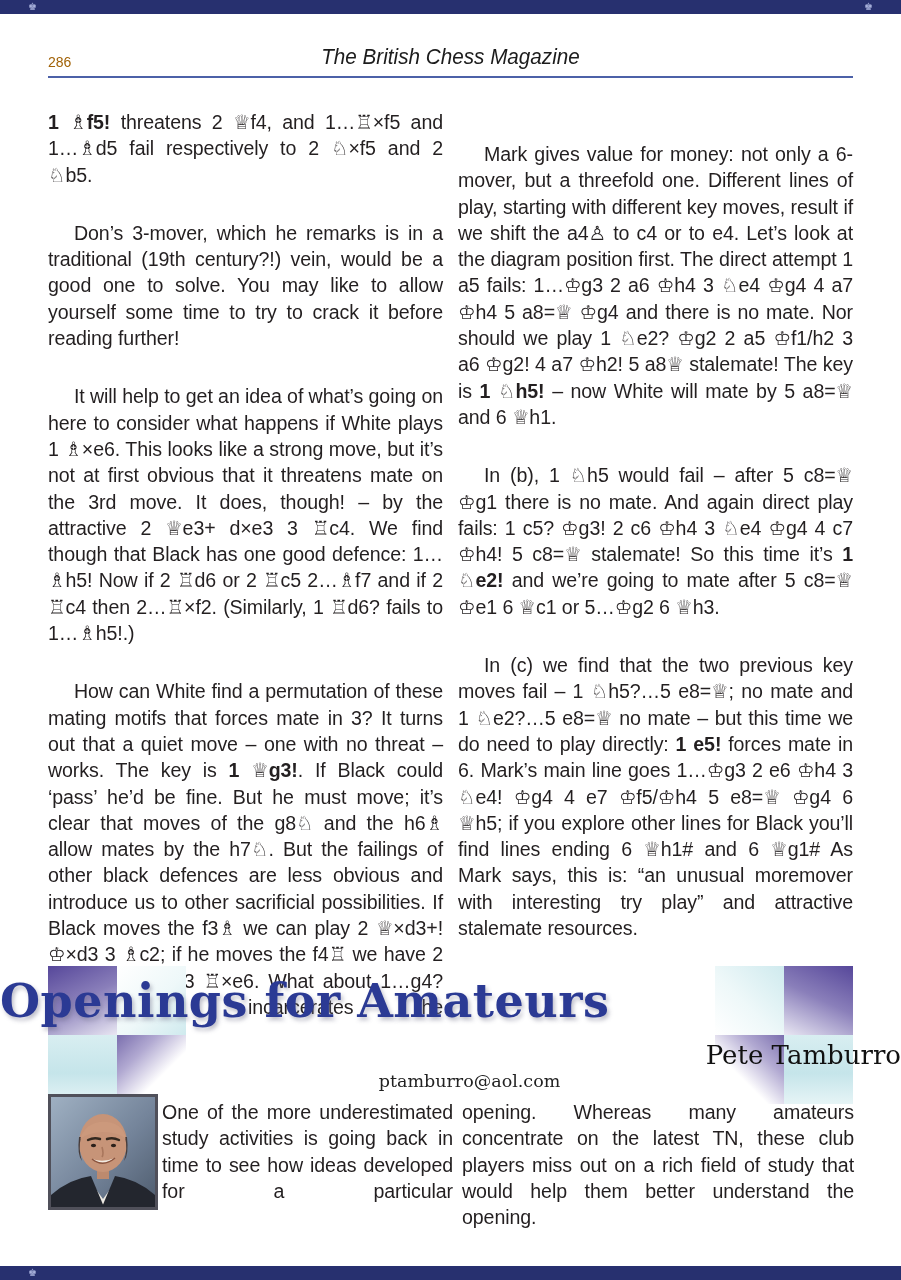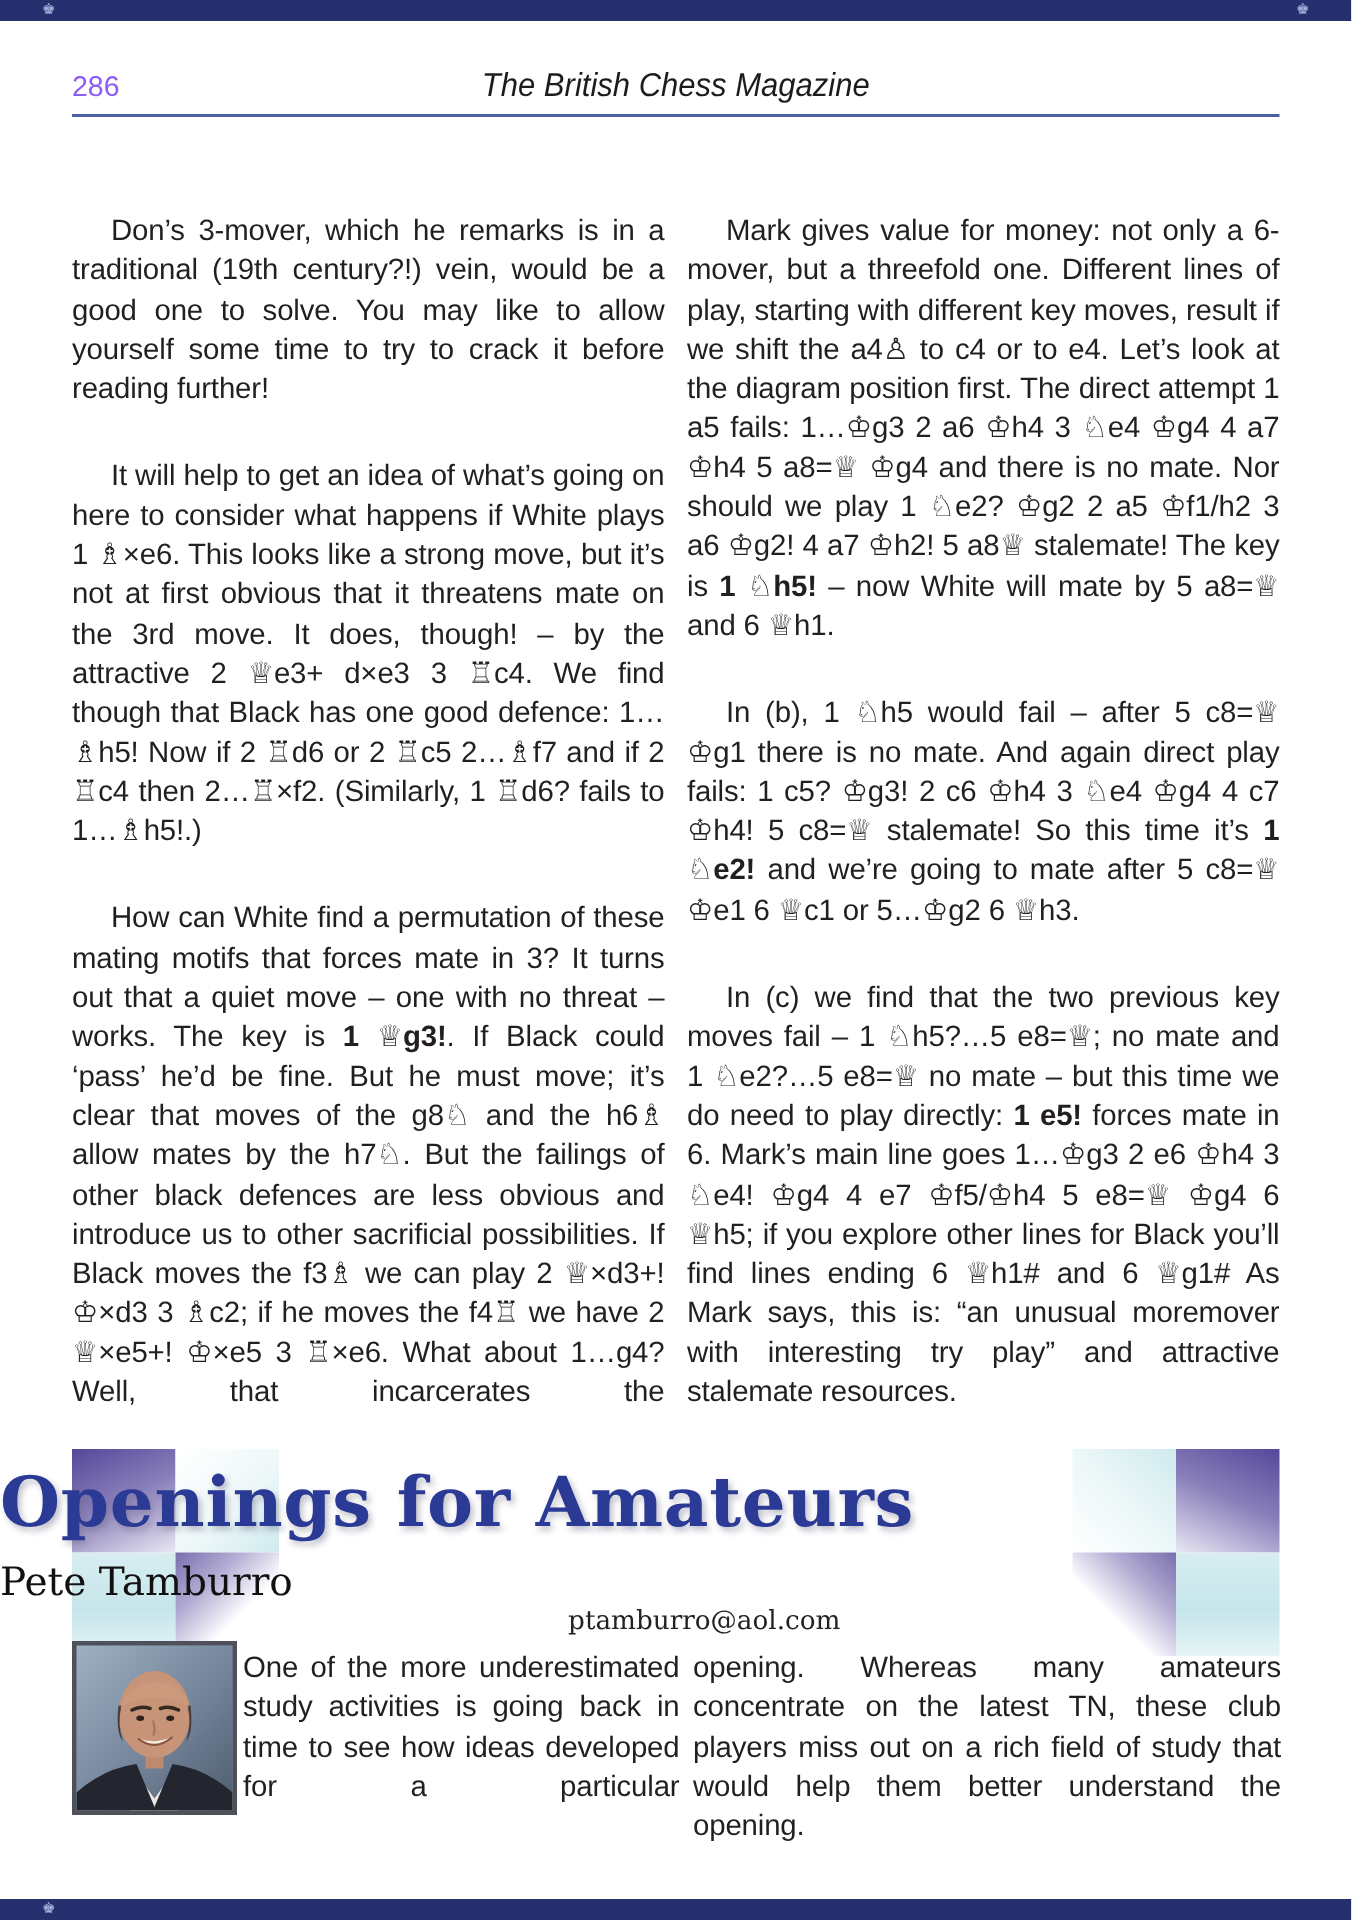--- a/index.html
+++ b/index.html
@@ -10,21 +10,21 @@
   
   .band{position:absolute;left:0;width:901px;height:14px;background:#27306f;}
   .band-top{top:0;}
   .band-bottom{bottom:0;}
   .band .glyph{position:absolute;top:1px;font-size:10px;line-height:12px;color:#aab3dd;
     font-family:"DejaVu Sans",sans-serif;}
   .glyph-left{left:28px;}
   .glyph-right{right:28px;}
   
   .runhead{position:absolute;top:46px;left:48px;width:805px;height:30px;border-bottom:2.5px solid #4c61a8;}
-  .pagenum{position:absolute;left:0;bottom:6px;font-size:19px;color:#8b5cf6;}
+  .pagenum{position:absolute;left:0;bottom:6px;font-size:14px;color:#a16207;}
   .magtitle{position:absolute;left:0;right:0;bottom:6px;text-align:center;
     font-style:italic;font-size:22px;color:#1c1c1c;transform:scaleX(.94);}
   
   .columns{position:absolute;top:109px;left:48px;width:805px;display:flex;gap:15px;}
   .col{flex:1;font-size:19.6px;line-height:26.3px;letter-spacing:-0.1px;}
   .para{margin:0;text-align:justify;}
   .para.indent{text-indent:26px;margin-top:32px;}
   .para.cont{text-align-last:justify;}
   .bold{font-weight:bold;}
   
@@ -37,21 +37,21 @@
   .dl3{background:linear-gradient(180deg,#d8eef1 0%,#c5e5ea 55%,#e6f4f6 100%);}
   .dl4{background:linear-gradient(135deg,#7a6eae 0%,#b2aad2 30%,#ffffff 62%);}
   .dr1{background:linear-gradient(225deg,#cfeaee 0%,#eef8f9 55%,#ffffff 100%);}
   .dr2{background:linear-gradient(205deg,#56479a 0%,#8a7fba 48%,#e9e7f3 100%);}
   .dr3{background:linear-gradient(225deg,#7a6eae 0%,#b2aad2 30%,#ffffff 62%);}
   .dr4{background:linear-gradient(180deg,#d8eef1 0%,#c5e5ea 55%,#e6f4f6 100%);}
   .feature-title{position:absolute;top:974px;left:0;width:901px;text-align:left;
     font-family:"DejaVu Serif","Liberation Serif",serif;font-weight:bold;
     font-size:46px;color:#2b3a94;letter-spacing:0.5px;
     text-shadow:2px 3px 4px rgba(110,110,135,.45);}
-  .feature-author{position:absolute;top:1040px;left:0;width:901px;text-align:left;
+  .feature-author{position:absolute;top:1040px;left:0;width:901px;text-align:right;
     font-family:"DejaVu Serif","Liberation Serif",serif;font-size:26px;color:#111;}
   .feature-email{position:absolute;top:1071px;left:0;width:901px;text-align:center;
     font-family:"DejaVu Serif","Liberation Serif",serif;font-size:17.5px;color:#222;padding-left:19px;}
   
   .photo{position:absolute;left:48px;top:1094px;width:104px;height:110px;
     border:3px solid #50505a;box-sizing:content-box;background:#7b8ba0;}
   .photo svg{display:block;}
   
   .intro{position:absolute;top:1099px;font-size:19.6px;line-height:26.3px;letter-spacing:-0.1px;}
   .intro-left{left:162px;width:291px;}
@@ -68,20 +68,21 @@
     <span class="glyph glyph-right">♚</span>
   </div>
 
   <div class="runhead">
     <span class="pagenum">286</span>
     <span class="magtitle">The British Chess Magazine</span>
   </div>
 
   <div class="columns">
     <div class="col">
+        <p class="para"><span class="bold">1 </span><span>♗</span><span class="bold">f5!</span><span> threatens 2 ♕f4, and 1…♖×f5 and 1…♗d5 fail respectively to 2 ♘×f5 and 2 ♘b5.</span></p>
         <p class="para indent"><span>Don’s 3-mover, which he remarks is in a traditional (19th century?!) vein, would be a good one to solve. You may like to allow yourself some time to try to crack it before reading further!</span></p>
         <p class="para indent"><span>It will help to get an idea of what’s going on here to consider what happens if White plays 1 ♗×e6. This looks like a strong move, but it’s not at first obvious that it threatens mate on the 3rd move. It does, though! – by the attractive 2 ♕e3+ d×e3 3 ♖c4. We find though that Black has one good defence: 1…♗h5! Now if 2 ♖d6 or 2 ♖c5 2…♗f7 and if 2 ♖c4 then 2…♖×f2. (Similarly, 1 ♖d6? fails to 1…♗h5!.)</span></p>
         <p class="para indent cont"><span>How can White find a permutation of these mating motifs that forces mate in 3? It turns out that a quiet move – one with no threat – works. The key is </span><span class="bold">1 </span><span>♕</span><span class="bold">g3!</span><span>. If Black could ‘pass’ he’d be fine. But he must move; it’s clear that moves of the g8♘ and the h6♗ allow mates by the h7♘. But the failings of other black defences are less obvious and introduce us to other sacrificial possibilities. If Black moves the f3♗ we can play 2 ♕×d3+! ♔×d3 3 ♗c2; if he moves the f4♖ we have 2 ♕×e5+! ♔×e5 3 ♖×e6. What about 1…g4? Well, that incarcerates the</span></p>
       </div>
     <div class="col">
         <p class="para indent"><span>Mark gives value for money: not only a 6-mover, but a threefold one. Different lines of play, starting with different key moves, result if we shift the a4♙ to c4 or to e4. Let’s look at the diagram position first. The direct attempt 1 a5 fails: 1…♔g3 2 a6 ♔h4 3 ♘e4 ♔g4 4 a7 ♔h4 5 a8=♕ ♔g4 and there is no mate. Nor should we play 1 ♘e2? ♔g2 2 a5 ♔f1/h2 3 a6 ♔g2! 4 a7 ♔h2! 5 a8♕ stalemate! The key is </span><span class="bold">1 </span><span>♘</span><span class="bold">h5!</span><span> – now White will mate by 5 a8=♕ and 6 ♕h1.</span></p>
         <p class="para indent"><span>In (b), 1 ♘h5 would fail – after 5 c8=♕ ♔g1 there is no mate. And again direct play fails: 1 c5? ♔g3! 2 c6 ♔h4 3 ♘e4 ♔g4 4 c7 ♔h4! 5 c8=♕ stalemate! So this time it’s </span><span class="bold">1 </span><span>♘</span><span class="bold">e2!</span><span> and we’re going to mate after 5 c8=♕ ♔e1 6 ♕c1 or 5…♔g2 6 ♕h3.</span></p>
         <p class="para indent"><span>In (c) we find that the two previous key moves fail – 1 ♘h5?…5 e8=♕; no mate and 1 ♘e2?…5 e8=♕ no mate – but this time we do need to play directly: </span><span class="bold">1 e5!</span><span> forces mate in 6. Mark’s main line goes 1…♔g3 2 e6 ♔h4 3 ♘e4! ♔g4 4 e7 ♔f5/♔h4 5 e8=♕ ♔g4 6 ♕h5; if you explore other lines for Black you’ll find lines ending 6 ♕h1# and 6 ♕g1# As Mark says, this is: “an unusual moremover with interesting try play” and attractive stalemate resources.</span></p>
       </div>
   </div>

